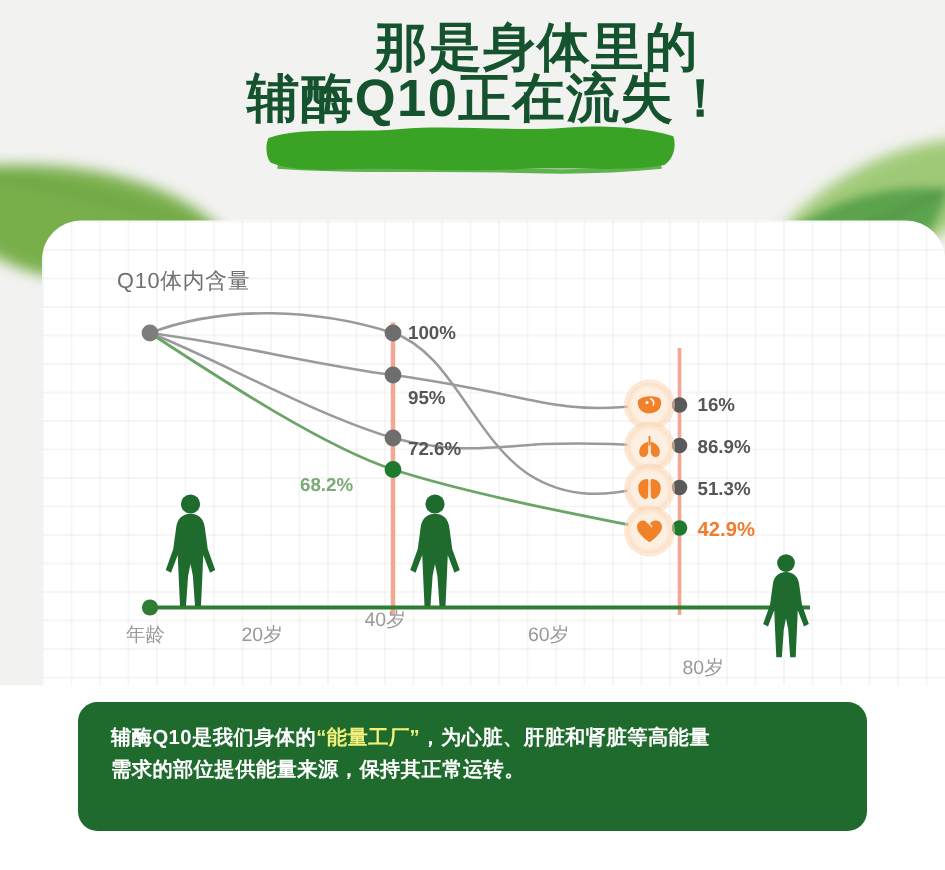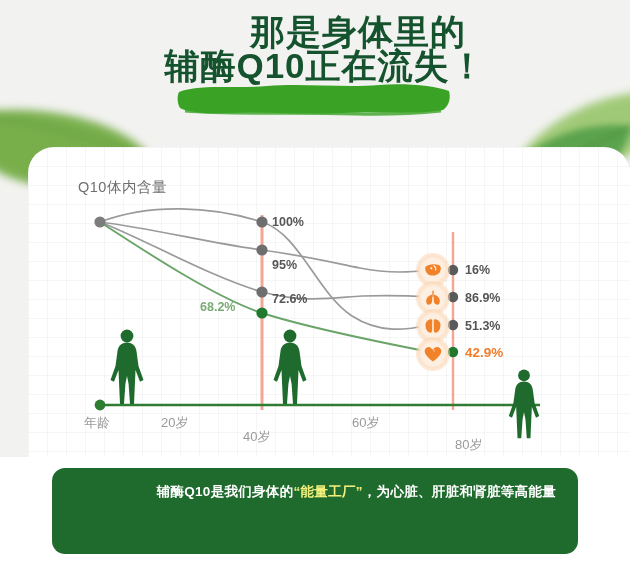--- a/index.html
+++ b/index.html
@@ -73,21 +73,21 @@
   }
   .organ svg{display:block;}
 
   .human{position:absolute;}
   .human svg{display:block;}
 
   
   .infobox{
     position:absolute;left:52px;top:468px;width:526px;height:86px;
     background:#1f6b2e;border-radius:13px;
-    box-sizing:border-box;padding:13px 22px 0 6px;text-align:right;
+    box-sizing:border-box;padding:13px 22px 0 22px;
   }
   .infobox p{
     margin:0;color:#ffffff;font-size:13.5px;line-height:21px;font-weight:bold;
     letter-spacing:.3px;
   }
   .hl{color:#f2f07a;}
 </style>
 </head>
 <body>
 
@@ -173,21 +173,21 @@
   <circle cx="453" cy="325" r="5.2" fill="#5a5a5a"></circle>
   <circle cx="453" cy="352" r="5.2" fill="#1f7a2e"></circle>
 
   <line x1="100" y1="405" x2="540" y2="405" stroke="#2e7d32" stroke-width="2.6"></line>
   <circle cx="100" cy="405" r="5.4" fill="#2e7d32"></circle>
 </svg>
 
 <div class="pct-label" style="left:272px;top:215px;">100%</div>
 <div class="pct-label" style="left:272px;top:237px;margin-top:21px;">95%</div>
 <div class="pct-label" style="left:272px;top:292px;">72.6%</div>
-<div class="pct-label green" style="left:200px;top:300px;">68.2%</div>
+<div class="pct-label green" style="left:200px;top:316px;">68.2%</div>
 
 <div class="organ" style="left:418px;top:255px;">
   <svg width="20" height="20" viewBox="0 0 24 24">
     <path d="M3 8 C6 5 13 4 19 6 C22 7 22 12 20 15 C17 19 10 20 6 17 C3 15 2 10 3 8 Z" fill="#f2822a"></path>
     <path d="M13 7 C15 8 16 10 15 12" stroke="#fff" stroke-width="1.3" fill="none" stroke-linecap="round"></path>
     <circle cx="10" cy="10" r="1.2" fill="#fff"></circle>
   </svg>
 </div>
 <div class="organ" style="left:418px;top:283px;">
   <svg width="20" height="20" viewBox="0 0 24 24">
@@ -236,21 +236,22 @@
   <svg width="38" height="72" viewBox="0 0 40 78">
     <circle cx="20" cy="8" r="6.4" fill="#1f6b2e"></circle>
     <path d="M20 14.5 C25.5 14.5 29 18 29.6 24 L31.5 38 L36.5 52 L33 53.8 L28.5 42 L28 54
              L27 76 L23 76 L21.6 56 L20 48 L18.4 56 L17 76 L13 76 L12 54 L11.5 42 L7 53.8
              L3.5 52 L8.5 38 L10.4 24 C11 18 14.5 14.5 20 14.5 Z" fill="#1f6b2e"></path>
   </svg>
 </div>
 
 <div class="axis-label" style="left:84px;top:414px;">年龄</div>
 <div class="axis-label" style="left:161px;top:414px;">20岁</div>
-<div class="axis-label" style="left:243px;top:428px;text-align:center;">40岁</div>
+<div class="axis-label" style="left:243px;top:404px;text-align:center;">40岁</div>
 <div class="axis-label" style="left:352px;top:414px;">60岁</div>
 <div class="axis-label" style="left:455px;top:436px;">80岁</div>
 
 <div class="infobox">
   <p>
     <span>辅酶Q10是我们身体的</span><span class="hl">“能量工厂”</span><span>，为心脏、肝脏和肾脏等高能量</span>
   </p>
+  <p>需求的部位提供能量来源，保持其正常运转。</p>
 </div>
 
 </body></html>

